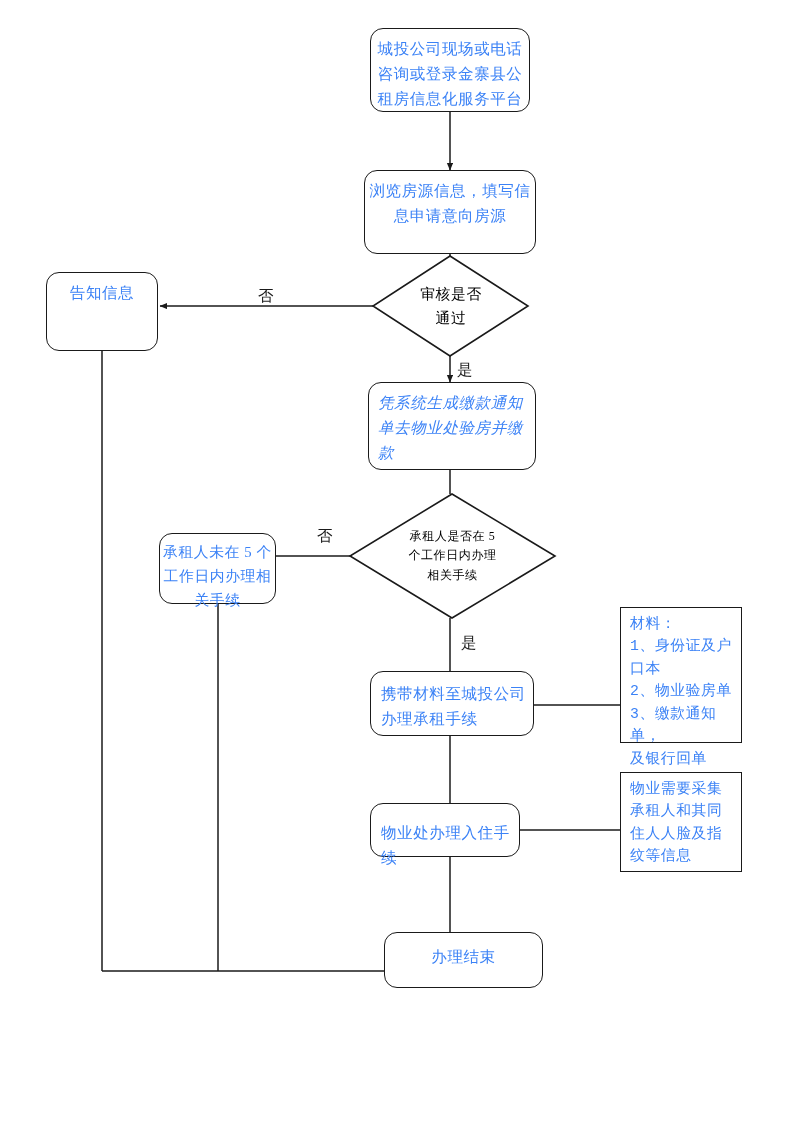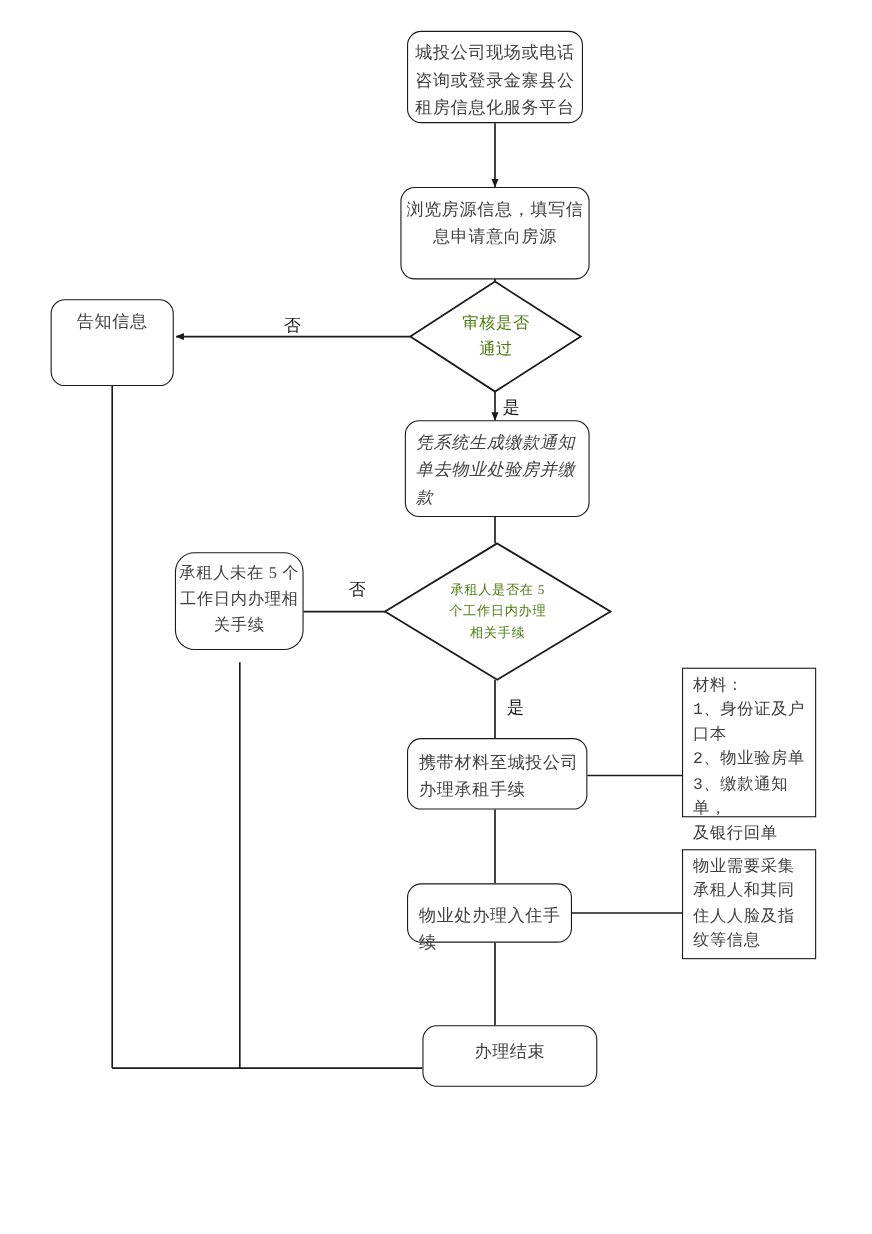--- a/index.html
+++ b/index.html
@@ -23,21 +23,21 @@
     top: 0;
     width: 793px;
     height: 1122px;
     pointer-events: none;
   }
   .node {
     position: absolute;
     box-sizing: border-box;
     border: 1.6px solid #1a1a1a;
     background: #ffffff;
-    color: #404040;
+    color: #3b82f6;
     display: flex;
     justify-content: flex-start;
     line-height: 1.62;
     letter-spacing: 0.6px;
   }
   .proc {
     border-radius: 13px;
     align-items: flex-start;
     text-align: center;
     padding-top: 7px;
@@ -61,21 +61,21 @@
     position: absolute;
     left: 0;
     top: 0;
     width: 100%;
     height: 100%;
     display: flex;
     flex-direction: column;
     align-items: center;
     justify-content: center;
     text-align: center;
-    color: #4d7c0f;
+    color: #000000;
     line-height: 1.62;
     letter-spacing: 0.6px;
   }
   .edge-label {
     position: absolute;
     color: #1a1a1a;
     letter-spacing: 0.5px;
     background: transparent;
     white-space: nowrap;
   }
@@ -155,21 +155,21 @@
     <div class="dlabel t15" style="white-space:pre-line;">审核是否
 通过</div>
   </div>
 
   <div class="node proc proc-left t16" style="left:368px; top:382px; width:168px; height:88px; padding-left:9px; padding-right:6px;font-style:italic;">
     <span class="inner">凭系统生成缴款通知
 单去物业处验房并缴
 款</span>
   </div>
 
-  <div class="node proc t15" style="left:159px; top:502px; width:117px; height:89px;border-radius:18px;">
+  <div class="node proc t15" style="left:159px; top:533px; width:117px; height:71px;">
     <span class="inner">承租人未在 5 个
 工作日内办理相
 关手续</span>
   </div>
 
   <div class="diamond" style="left:350px; top:494px; width:205px; height:124px;">
     <div class="dlabel t14" style="white-space:pre-line;">承租人是否在 5
 个工作日内办理
 相关手续</div>
   </div>

